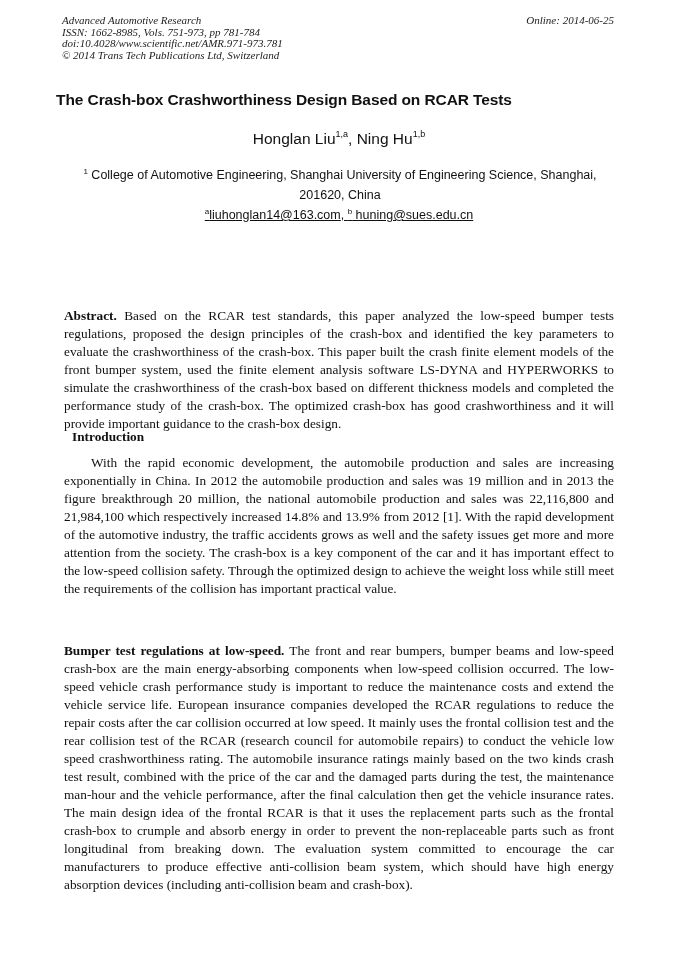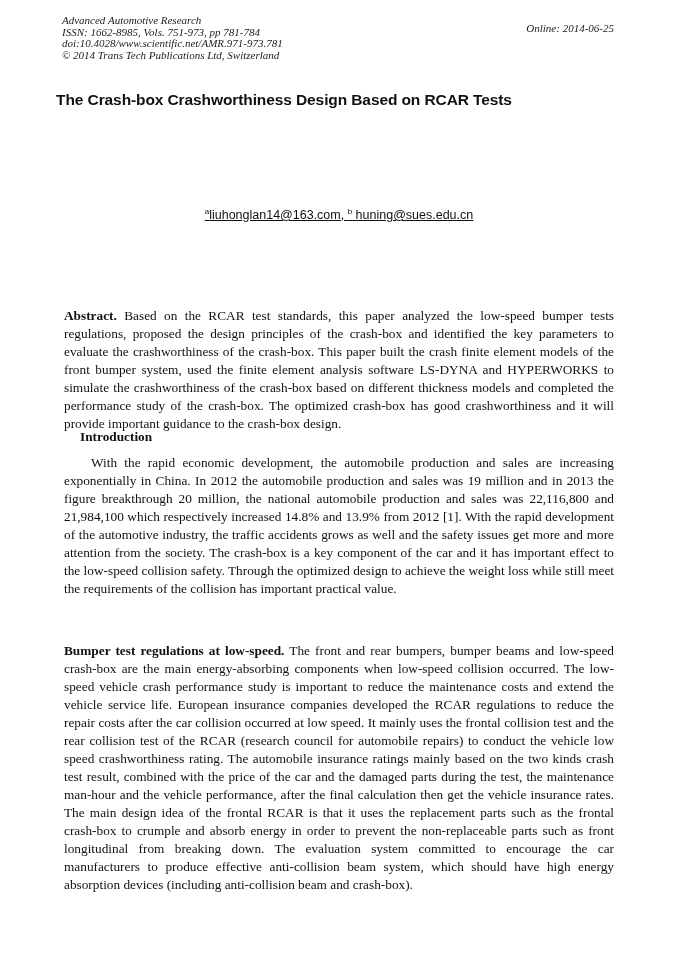--- a/index.html
+++ b/index.html
@@ -1,32 +1,32 @@
 <!DOCTYPE html>
 <html><head>
   <meta charset="utf-8">
   <style>
     html, body { margin: 0; padding: 0; background: #ffffff; }
     body { width: 678px; height: 959px; position: relative; overflow: hidden; color: #111; }
     .page { position: absolute; left: 0; top: 0; width: 678px; height: 959px; }
     .hdr { position: absolute; font-family: "Liberation Serif", serif; font-style: italic; font-size: 11px; line-height: 11.5px; color: #222; }
     .hdr-left { left: 62px; top: 15px; }
-    .hdr-right { right: 64px; top: 23px; margin-left: 12px; }
+    .hdr-right { right: 64px; top: 15px; margin-left: 12px; }
     .title { position: absolute; left: 0; width: 568px; top: 91px; text-align: center; font-family: "Liberation Sans", sans-serif; font-weight: bold; font-size: 15.5px; letter-spacing: -0.1px; }
     .authors { position: absolute; left: 0; width: 678px; top: 130px; text-align: center; font-family: "Liberation Sans", sans-serif; font-size: 15.5px; }
     .authors sup { font-size: 9px; vertical-align: 7px; line-height: 0; }
     .affil { position: absolute; left: 75px; width: 530px; top: 165px; text-align: center; font-family: "Liberation Sans", sans-serif; font-size: 12.5px; line-height: 20px; }
     .affil sup { font-size: 8px; vertical-align: 5px; line-height: 0; }
     .emails { position: absolute; left: 0; width: 678px; top: 208px; text-align: center; font-family: "Liberation Sans", sans-serif; font-size: 12.5px; text-decoration: underline; }
     .emails sup { font-size: 8px; vertical-align: 5px; line-height: 0; }
     .keywords { position: absolute; left: 64px; top: 247px; font-family: "Liberation Sans", sans-serif; font-size: 12.5px; }
     .keywords b { font-weight: bold; }
     .body { position: absolute; left: 64px; width: 550px; font-family: "Liberation Serif", serif; font-size: 13.3px; line-height: 18px; text-align: justify; }
     .abstract { top: 285px; margin-top: 22px; }
-    .sec-head { position: absolute; left: 80px; font-family: "Liberation Serif", serif; font-weight: bold; font-size: 13.3px; }
+    .sec-head { position: absolute; left: 72px; font-family: "Liberation Serif", serif; font-weight: bold; font-size: 13.3px; }
     .intro-head { top: 429px; }
     .intro { top: 454px; text-indent: 27px; }
     .sec2-head { top: 618px; }
     .sec2 { top: 642px; }
     b.lead { font-weight: bold; }
   </style>
 </head>
 <body>
 
 <div class="page">
@@ -34,21 +34,23 @@
   <div class="hdr hdr-left">
     <div>Advanced Automotive Research</div>
     <div>ISSN: 1662-8985, Vols. 751-973, pp 781-784</div>
     <div>doi:10.4028/www.scientific.net/AMR.971-973.781</div>
     <div>© 2014 Trans Tech Publications Ltd, Switzerland</div>
   </div>
   <div class="hdr hdr-right">Online: 2014-06-25</div>
 
   <div class="title">The Crash-box Crashworthiness Design Based on RCAR Tests</div>
 
+  <div class="authors"><span>Honglan Liu</span><sup>1,a</sup><span>, </span><span>Ning Hu</span><sup>1,b</sup></div>
 
+  <div class="affil"><sup>1</sup><span> College of Automotive Engineering, Shanghai University of Engineering Science, Shanghai, 201620, China</span></div>
 
   <div class="emails"><sup>a</sup><span>liuhonglan14@163.com</span><span>, </span><sup>b</sup><span> huning@sues.edu.cn</span></div>
 
 
   <div class="body abstract"><b class="lead">Abstract.</b><span> Based on the RCAR test standards, this paper analyzed the low-speed bumper tests regulations, proposed the design principles of the crash-box and identified the key parameters to evaluate the crashworthiness of the crash-box. This paper built the crash finite element models of the front bumper system, used the finite element analysis software LS-DYNA and HYPERWORKS to simulate the crashworthiness of the crash-box based on different thickness models and completed the performance study of the crash-box. The optimized crash-box has good crashworthiness and it will provide important guidance to the crash-box design.</span></div>
 
   <div class="sec-head intro-head">Introduction</div>
   <div class="body intro">With the rapid economic development, the automobile production and sales are increasing exponentially in China. In 2012 the automobile production and sales was 19 million and in 2013 the figure breakthrough 20 million, the national automobile production and sales was 22,116,800 and 21,984,100 which respectively increased 14.8% and 13.9% from 2012 [1]. With the rapid development of the automotive industry, the traffic accidents grows as well and the safety issues get more and more attention from the society. The crash-box is a key component of the car and it has important effect to the low-speed collision safety. Through the optimized design to achieve the weight loss while still meet the requirements of the collision has important practical value.</div>
 
   <div class="body sec2"><b class="lead">Bumper test regulations at low-speed.</b><span> The front and rear bumpers, bumper beams and low-speed crash-box are the main energy-absorbing components when low-speed collision occurred. The low-speed vehicle crash performance study is important to reduce the maintenance costs and extend the vehicle service life. European insurance companies developed the RCAR regulations to reduce the repair costs after the car collision occurred at low speed. It mainly uses the frontal collision test and the rear collision test of the RCAR (research council for automobile repairs) to conduct the vehicle low speed crashworthiness rating. The automobile insurance ratings mainly based on the two kinds crash test result, combined with the price of the car and the damaged parts during the test, the maintenance man-hour and the vehicle performance, after the final calculation then get the vehicle insurance rates. The main design idea of the frontal RCAR is that it uses the replacement parts such as the frontal crash-box to crumple and absorb energy in order to prevent the non-replaceable parts such as front longitudinal from breaking down. The evaluation system committed to encourage the car manufacturers to produce effective anti-collision beam system, which should have high energy absorption devices (including anti-collision beam and crash-box).</span></div>

